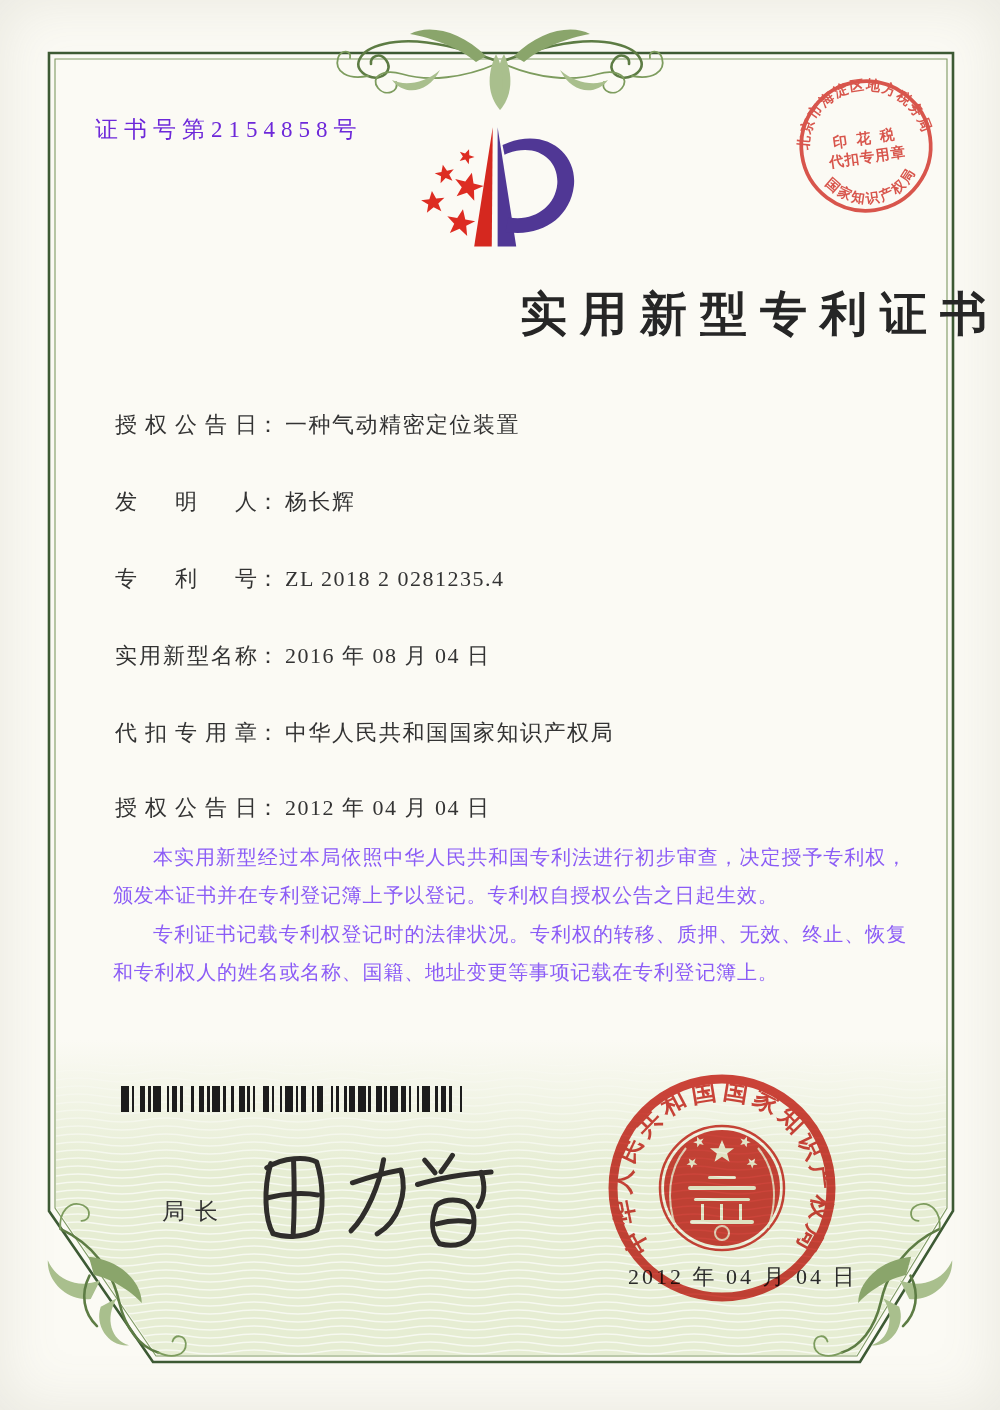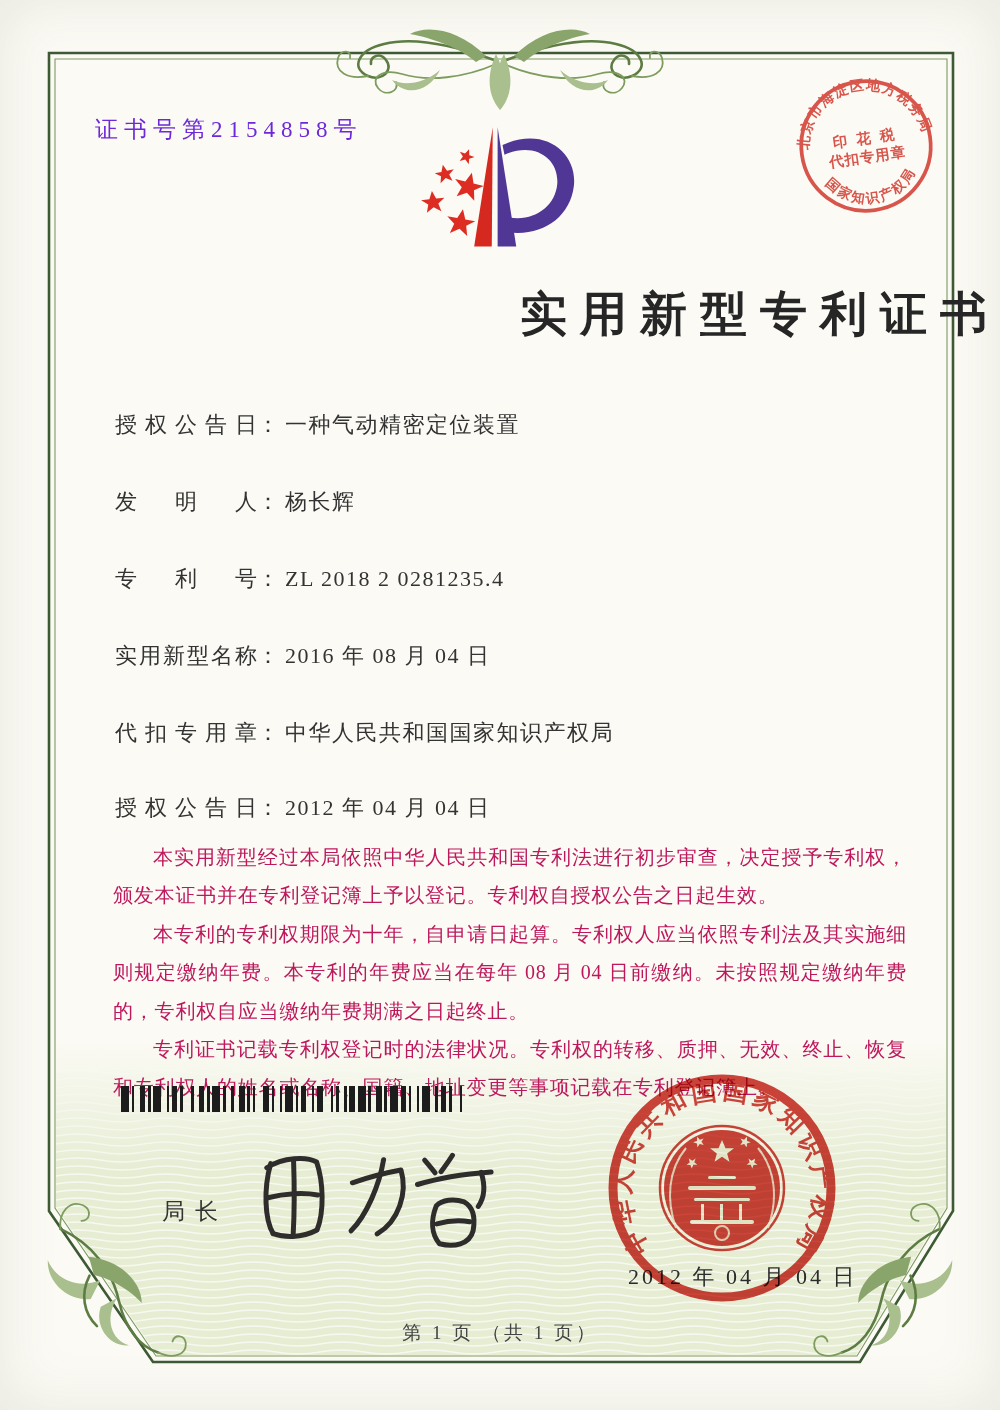--- a/index.html
+++ b/index.html
@@ -24,21 +24,21 @@
   .cert-no{left:95px;top:114px;font-size:23px;letter-spacing:6px;color:#6d28d9;z-index:2;}
   .title{left:0;top:283px;width:100%;text-align:right;font-size:47px;font-weight:600;
          letter-spacing:13px;padding-left:3px;box-sizing:border-box;color:#262626;z-index:2;}
   .fields{z-index:2;}
   .frow{position:absolute;left:115px;width:820px;font-size:22px;color:#333;white-space:nowrap;}
   .flabel{display:inline-block;width:142px;text-align:justify;text-align-last:justify;vertical-align:top;}
   .fcolon{display:inline-block;}
   .fvalue{margin-left:6px;letter-spacing:1.5px;}
   .r0{top:410px;} .r1{top:487px;} .r2{top:564px;} .r3{top:641px;} .r4{top:718px;} .r5{top:793px;font-family:Liberation Serif, serif;}
   .paras{left:113px;top:838px;width:794px;font-size:20px;line-height:1.92;letter-spacing:.8px;
-         text-align:justify;color:#be185d;z-index:2;}
+         text-align:justify;color:#8b5cf6;z-index:2;}
   .paras p{margin:0;text-indent:2em;}
   .barcode{left:121px;top:1086px;width:344px;height:26px;z-index:2;}
   .barcode i{position:absolute;top:0;height:100%;background:#1c1c1c;}
   .sig-title{left:162px;top:1196px;font-size:23px;letter-spacing:10px;color:#333;z-index:2;}
   .sig{left:250px;top:1130px;z-index:3;transform:rotate(-2deg);}
   .sig path{stroke:#2f2d2b;stroke-width:5;fill:none;stroke-linecap:round;stroke-linejoin:round;}
   .seal{left:604px;top:1070px;z-index:4;mix-blend-mode:multiply;opacity:.92;}
   .seal-date{left:628px;top:1262px;font-size:22px;letter-spacing:3px;color:#2b2b2b;z-index:2;}
   .footer{left:0;top:1320px;width:100%;text-align:center;font-size:19px;letter-spacing:3px;color:#444;z-index:2;}
   .tax-stamp{left:791px;top:71px;z-index:4;mix-blend-mode:multiply;opacity:.9;transform:rotate(-8deg);}
@@ -200,21 +200,20 @@
     <div class="frow r4">
       <span class="flabel">代扣专用章</span><span class="fcolon">：</span><span class="fvalue">中华人民共和国国家知识产权局</span>
     </div>
     <div class="frow r5">
       <span class="flabel">授权公告日</span><span class="fcolon">：</span><span class="fvalue">2012 年 04 月 04 日</span>
     </div>
   </div>
 
   <div class="abs paras">
     <p>本实用新型经过本局依照中华人民共和国专利法进行初步审查，决定授予专利权，颁发本证书并在专利登记簿上予以登记。专利权自授权公告之日起生效。</p>
-    <p>本专利的专利权期限为十年，自申请日起算。专利权人应当依照专利法及其实施细则规定缴纳年费。本专利的年费应当在每年 08 月 04 日前缴纳。未按照规定缴纳年费的，专利权自应当缴纳年费期满之日起终止。</p>
     <p>专利证书记载专利权登记时的法律状况。专利权的转移、质押、无效、终止、恢复和专利权人的姓名或名称、国籍、地址变更等事项记载在专利登记簿上。</p>
   </div>
 
   <div class="abs barcode">
       <i style="left: 0px; width: 8.06px;"></i>
       <i style="left: 10.75px; width: 2.69px;"></i>
       <i style="left: 18.81px; width: 5.38px;"></i>
       <i style="left: 26.88px; width: 2.69px;"></i>
       <i style="left: 32.25px; width: 8.06px;"></i>
       <i style="left: 45.69px; width: 2.69px;"></i>
@@ -300,15 +299,14 @@
         <rect x="86" y="150" width="64" height="4" rx="2"></rect>
       </g>
       <g stroke="#f6f3e8" stroke-width="2" fill="none" opacity=".85">
         <path d="M72,158 C62,130 64,100 82,78"></path>
         <path d="M164,158 C174,130 172,100 154,78"></path>
         <circle cx="118" cy="163" r="7"></circle>
       </g>
     </g>
   </svg>
 
-  <div class="abs footer">第 1 页 （共 1 页）</div>
 
 </div>
 
 </body></html>

